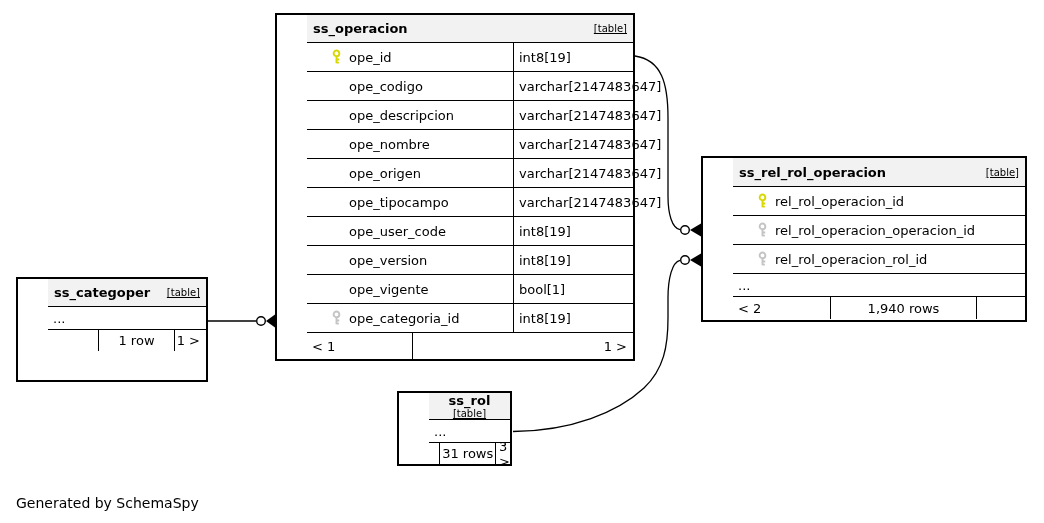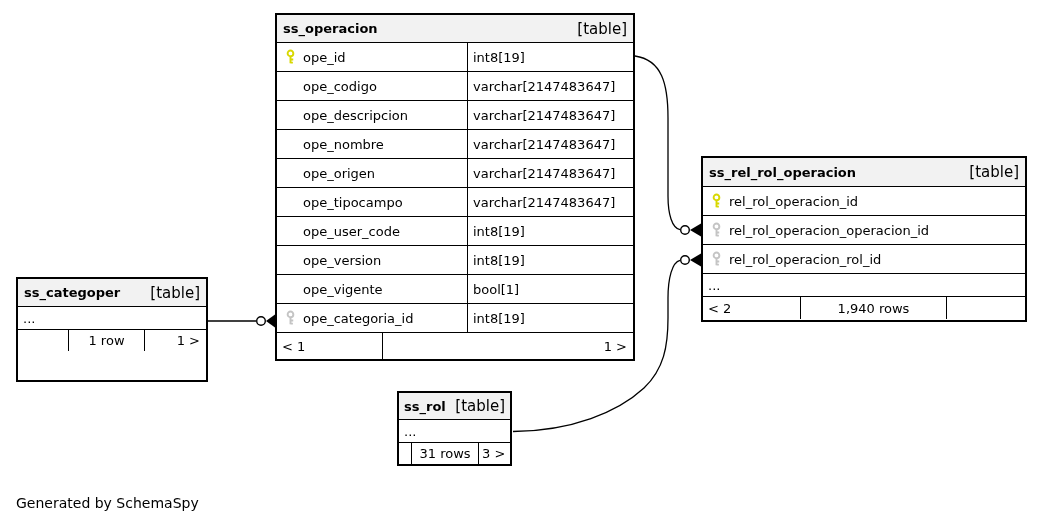--- a/index.html
+++ b/index.html
@@ -18,36 +18,37 @@
     color:#000;
   }
   .edges{position:absolute;left:0;top:0;width:1044px;height:523px;pointer-events:none;}
   .eline{stroke:var(--edge);stroke-width:1.3;fill:none;}
   .edot{fill:#ffffff;stroke:var(--edge);stroke-width:1.4;}
   .earrow{fill:var(--edge);}
 
   .db-table{
     position:absolute;box-sizing:border-box;background:#fff;
     border:2px solid var(--table-border);
+    padding-left:30px;
   }
   .hdr{
     display:flex;justify-content:space-between;align-items:center;
     background:var(--table-header-bg);
     border-bottom:1px solid var(--table-border);
     padding:0 6px;box-sizing:border-box;
   }
   .tname{font-weight:bold;font-size:13px;}
-  .ttag{font-size:15px;}
+  .ttag{font-size:10px;text-decoration:underline;}
   .row{
     display:flex;align-items:center;box-sizing:border-box;
     border-bottom:1px solid var(--table-border);
     font-size:13px;height:29px;
   }
   .cell{display:flex;align-items:center;height:100%;box-sizing:border-box;}
-  .cell.name{flex:0 0 auto;}
+  .cell.name{flex:0 0 auto;margin-left:16px;}
   .cell.type{flex:1 1 auto;border-left:1px solid var(--table-border);padding-left:5px;}
   .keyslot{display:inline-flex;width:26px;justify-content:center;flex:0 0 26px;}
   .key.pk{color:var(--pk-key);}
   .key.fk{color:var(--fk-key);}
   .dots{
     display:flex;align-items:center;box-sizing:border-box;
     border-bottom:1px solid var(--table-border);
     padding-left:5px;font-size:13px;
   }
   .footer{display:flex;box-sizing:border-box;font-size:13px;}
@@ -79,21 +80,21 @@
   #t-relrol{left:701px;top:156px;width:326px;height:166px;}
   #t-relrol .hdr{height:29px;}
   #t-relrol .dots{height:23px;}
   #t-relrol .footer{height:22px;}
   #t-relrol .fcell.lft{width:97px;}
   #t-relrol .fcell.mid{width:146px;}
   #t-relrol .fcell.rgt{flex:1;}
 
   
   #t-rol{left:397px;top:391px;width:115px;height:75px;}
-  #t-rol .hdr{height:27px;padding:0 5px;}
+  #t-rol .hdr{height:27px;padding:0 5px;flex-direction:column;}
   #t-rol .dots{height:23px;}
   #t-rol .footer{height:21px;}
   #t-rol .fcell.lft{width:12px;padding-left:2px;}
   #t-rol .fcell.mid{width:67px;}
   #t-rol .fcell.rgt{flex:1;justify-content:flex-start;padding:0 0 0 3px;}
 
   .credit{position:absolute;left:16px;top:495px;font-size:14px;}
 </style>
 </head>
 <body>

